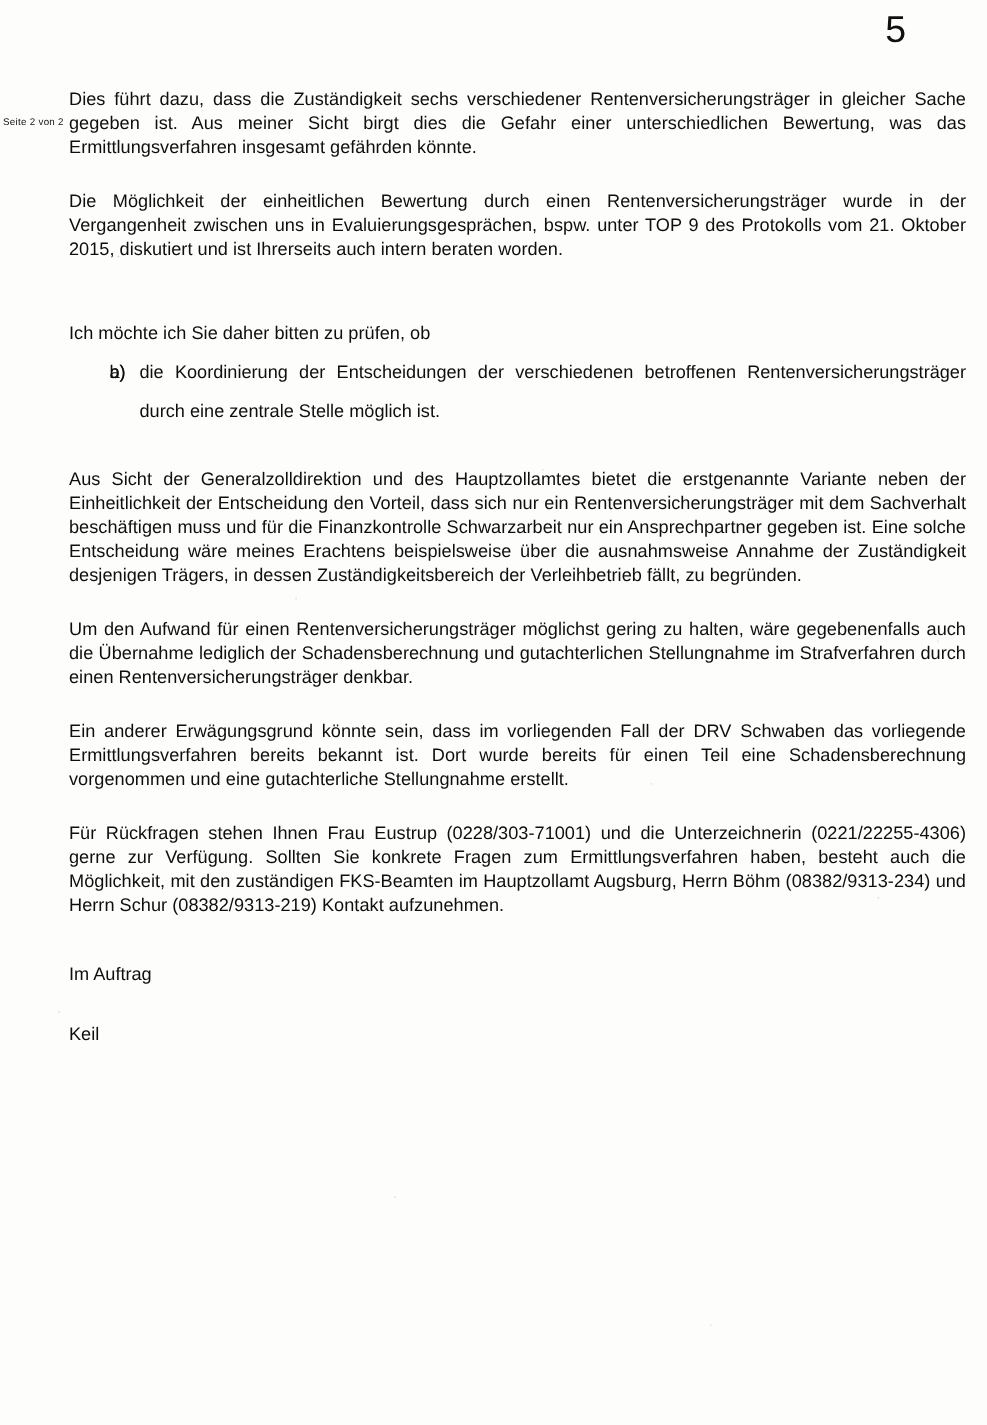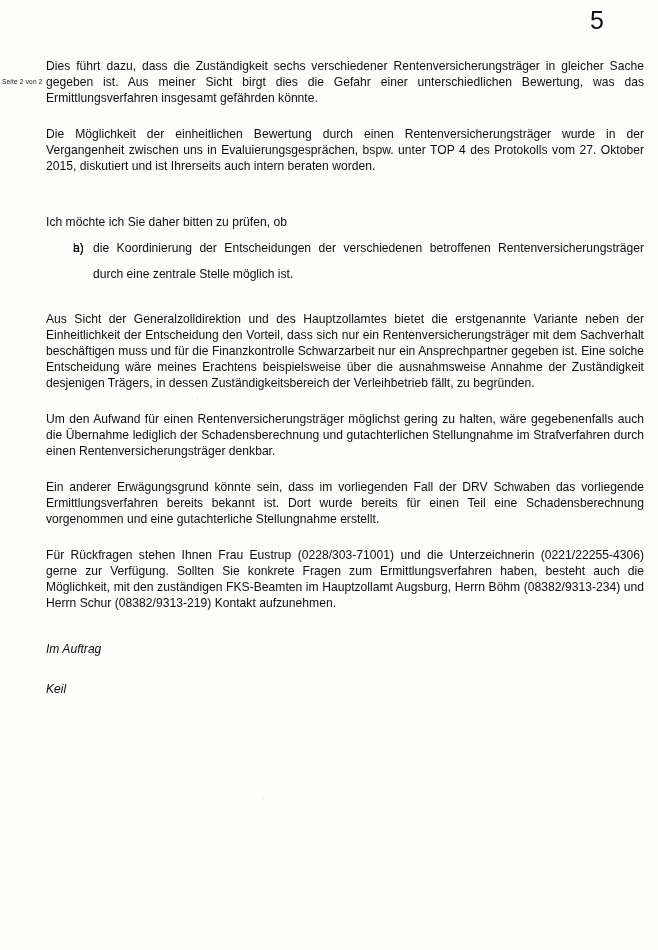--- a/index.html
+++ b/index.html
@@ -101,40 +101,39 @@
     top: 0;
   }
   .sig-block {
     margin-top: 26px;
   }
   .sig-line {
     font-size: 12.1px;
     line-height: 25.6px;
     color: #0e0e0e;
     margin: 0 0 14px 0;
-    font-style: italic;
   }
   .spacer-sm { height: 4px; }
 </style>
 </head>
 <body>
 
 <div class="page">
 
   <div class="scan-noise"></div>
 
   <div class="page-number">5</div>
 
   <div class="side-note">Seite 2 von  2</div>
 
   <div class="content">
 
     <p class="body-par">Dies führt dazu, dass die Zuständigkeit sechs verschiedener Rentenversicherungsträger in gleicher Sache gegeben ist. Aus meiner Sicht birgt dies die Gefahr einer unterschiedlichen Bewertung, was das Ermittlungsverfahren insgesamt gefährden könnte.</p>
 
-    <p class="body-par">Die Möglichkeit der einheitlichen Bewertung durch einen Rentenversicherungsträger wurde in der Vergangenheit zwischen uns in Evaluierungsgesprächen, bspw. unter TOP 4 des Protokolls vom 27. Oktober 2015, diskutiert und ist Ihrerseits auch intern beraten worden.</p>
+    <p class="body-par">Die Möglichkeit der einheitlichen Bewertung durch einen Rentenversicherungsträger wurde in der Vergangenheit zwischen uns in Evaluierungsgesprächen, bspw. unter TOP 9 des Protokolls vom 21. Oktober 2015, diskutiert und ist Ihrerseits auch intern beraten worden.</p>
 
     <p class="body-par nojust tight">Ich möchte ich Sie daher bitten zu prüfen, ob</p>
 
     <ol class="lettered">
       <li>
         <span class="marker">a)</span>
       </li>
       <li>
         <span class="marker">b)</span>
         <span>die Koordinierung der Entscheidungen der verschiedenen betroffenen Rentenversicherungsträger durch eine zentrale Stelle möglich ist.</span>

